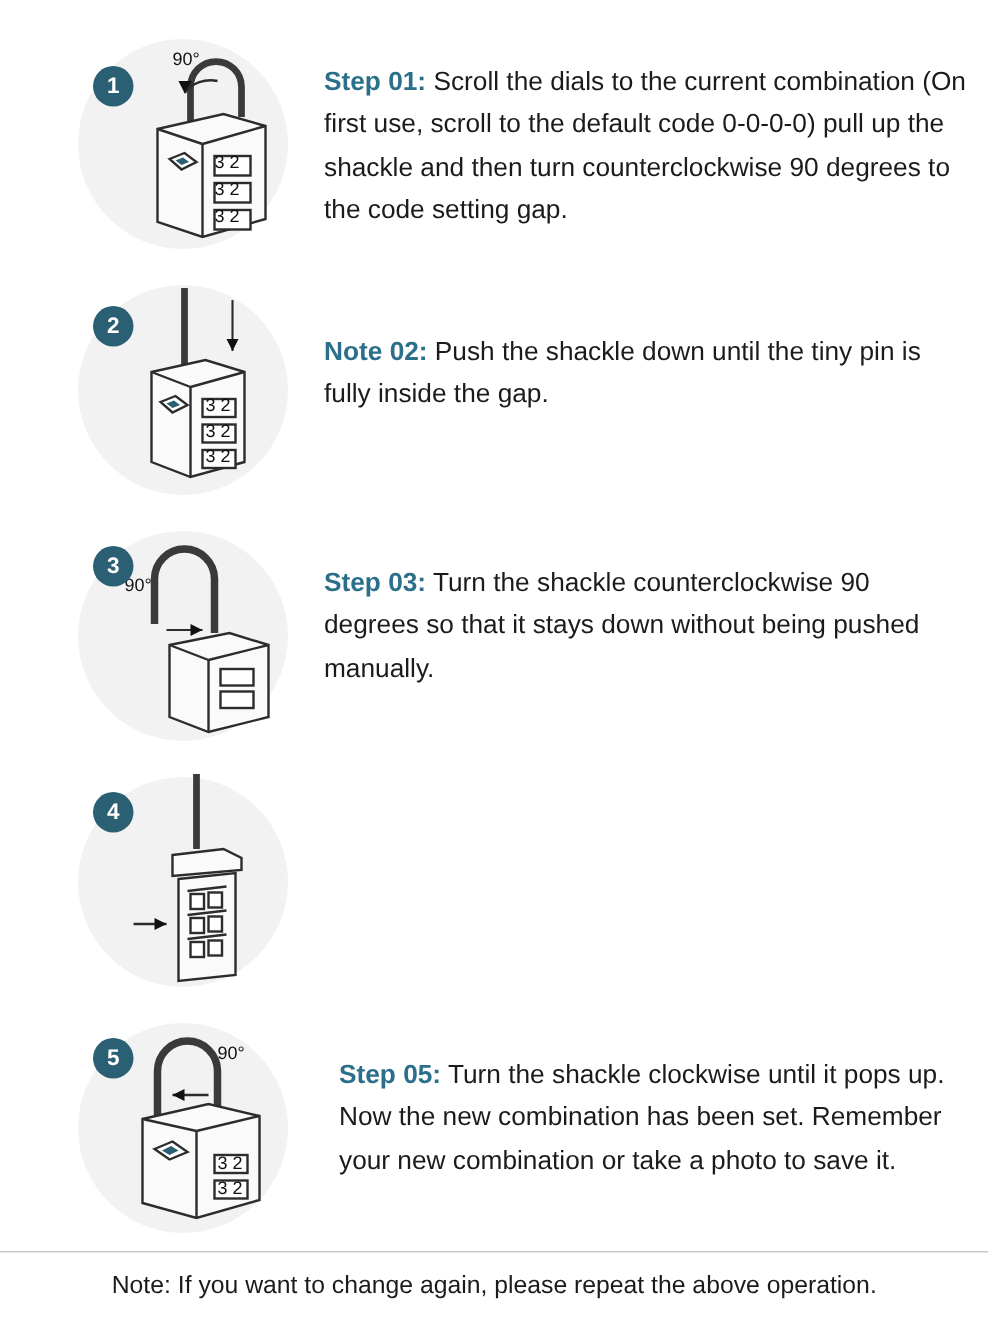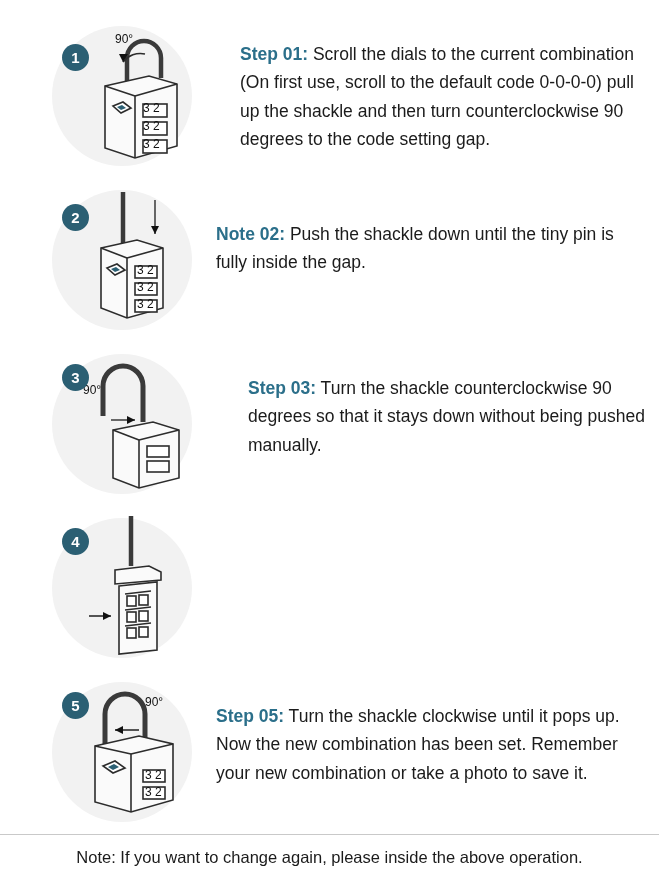--- a/index.html
+++ b/index.html
@@ -94,25 +94,25 @@
     bottom: 0;
     height: 44px;
     display: flex;
     align-items: center;
     justify-content: center;
     font-size: 16.5px;
     color: #1b1b1b;
     font-family: "Liberation Sans", sans-serif;
   }
   
-  .step-1 .text-col { padding-top: 22px; margin-left: 24px; }
+  .step-1 .text-col { padding-top: 22px; }
   .step-2 .text-col { padding-top: 38px; }
-  .step-3 .text-col { padding-top: 28px; margin-left: 32px; }
+  .step-3 .text-col { padding-top: 28px; }
   .step-4 .text-col { padding-top: 32px; }
-  .step-5 .text-col { padding-top: 28px; }
+  .step-5 .text-col { padding-top: 28px; margin-left: 10px; }
   .step-2 .badge { top: 22px; }
   .step-3 .badge { top: 18px; }
   .step-4 .badge { top: 18px; }
   .step-5 .badge { top: 18px; }
   .ang {
     font-size: 12px;
     fill: #111;
     font-family: "Liberation Sans", sans-serif;
   }
 </style>
@@ -260,15 +260,15 @@
         </svg>
       </div>
       <div class="text-col">
         <p class="step-text"><span class="step-label">Step 05:</span><span> Turn the shackle clockwise until it pops up. Now the new combination has been set. Remember your new combination or take a photo to save it.</span></p>
       </div>
     </div>
 
   </div>
 
   <div class="divider"></div>
-  <div class="note">Note: If you want to change again, please inside the above operation.</div>
+  <div class="note">Note: If you want to change again, please repeat the above operation.</div>
 
 </div>
 
 </body></html>

